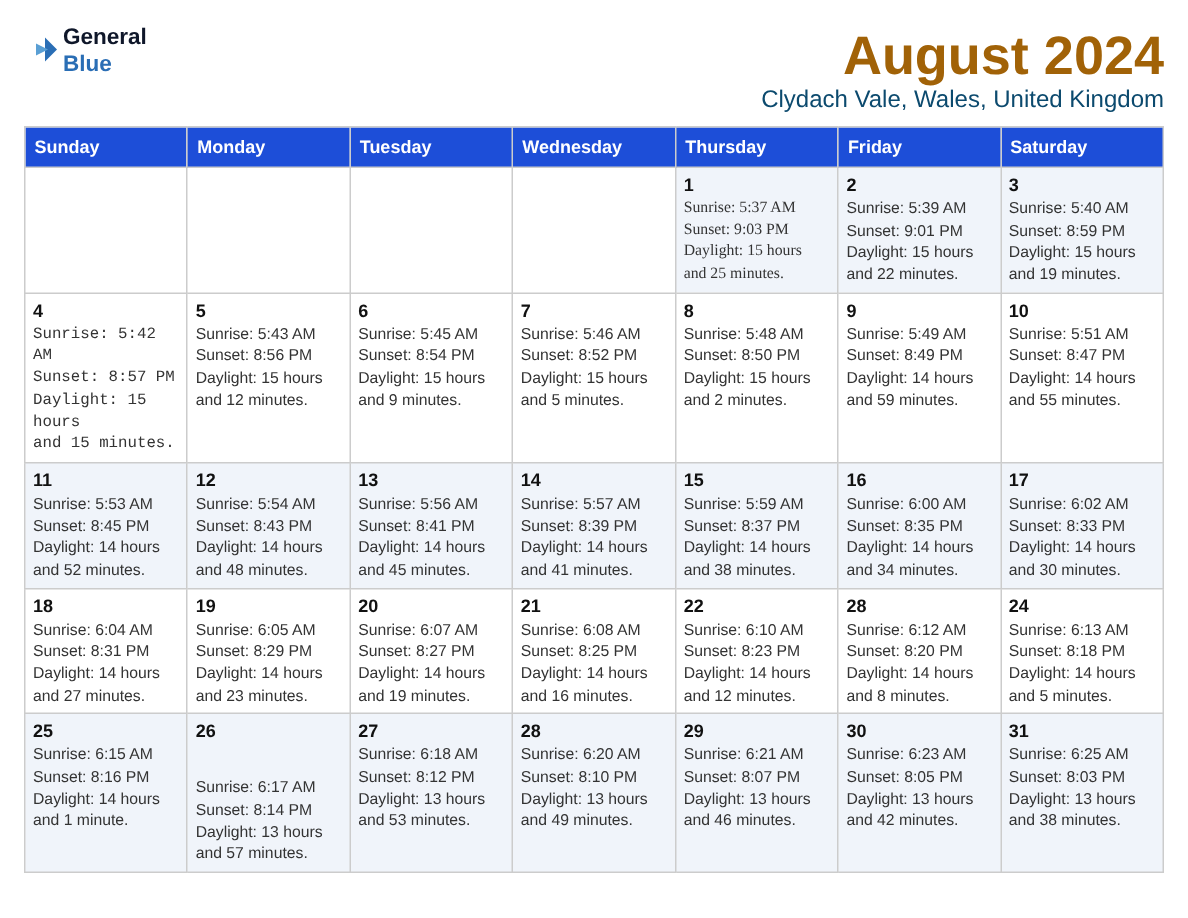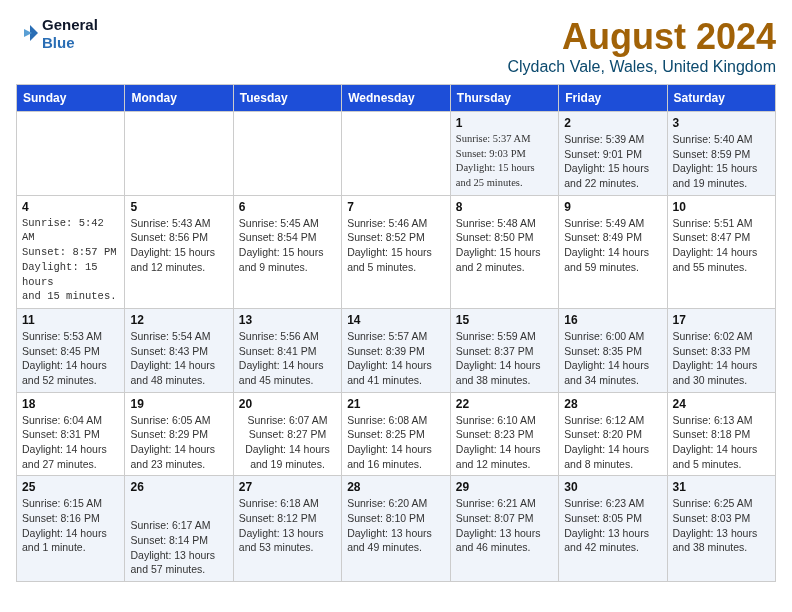--- a/index.html
+++ b/index.html
@@ -253,21 +253,21 @@
         </td>
         <td>
           <div class="day-num">19</div>
           <div class="day-info" style="white-space: pre-line;">Sunrise: 6:05 AM
 Sunset: 8:29 PM
 Daylight: 14 hours
 and 23 minutes.</div>
         </td>
         <td>
           <div class="day-num">20</div>
-          <div class="day-info" style="white-space: pre-line; text-align: center;">Sunrise: 6:07 AM
+          <div class="day-info" style="white-space: pre-line;">Sunrise: 6:07 AM
 Sunset: 8:27 PM
 Daylight: 14 hours
 and 19 minutes.</div>
         </td>
         <td>
           <div class="day-num">21</div>
           <div class="day-info" style="white-space: pre-line;">Sunrise: 6:08 AM
 Sunset: 8:25 PM
 Daylight: 14 hours
 and 16 minutes.</div>

